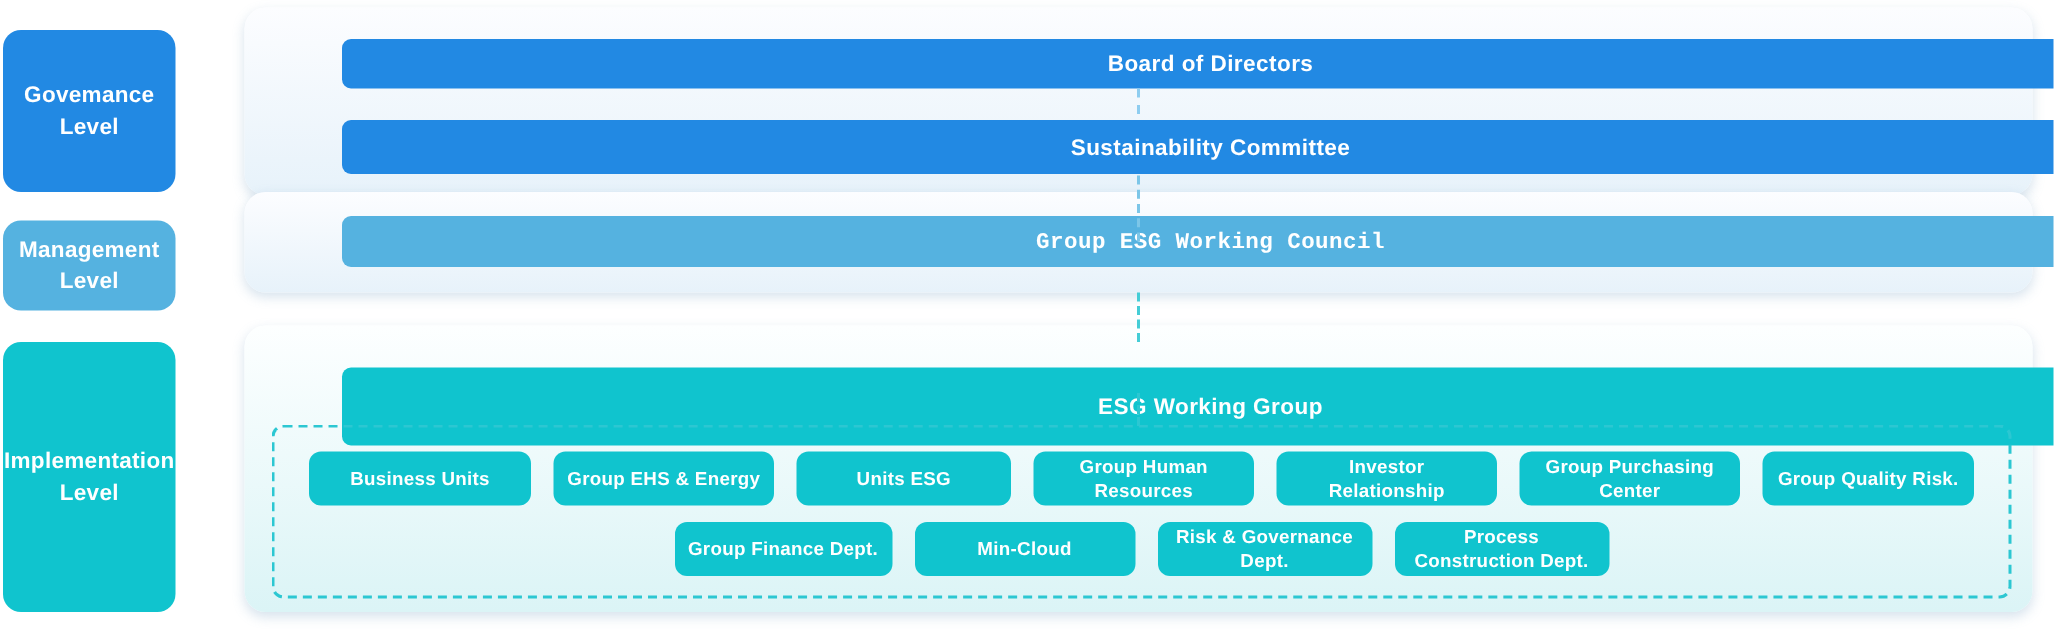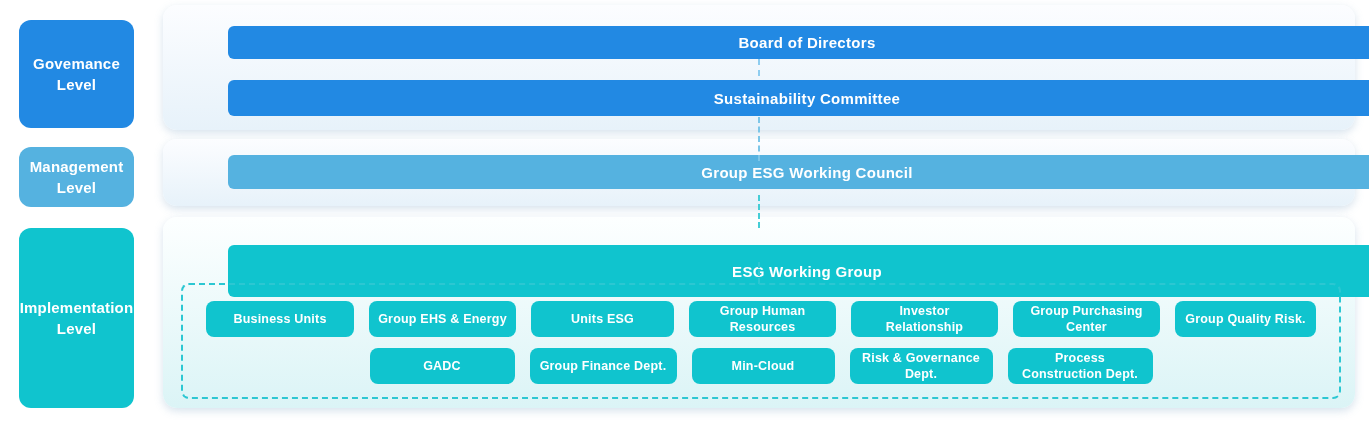--- a/index.html
+++ b/index.html
@@ -4,37 +4,37 @@
 <style>
   * { margin:0; padding:0; box-sizing:border-box; }
   html,body { background:#ffffff; }
   body {
     width:1369px; height:426px; position:relative; overflow:hidden;
     font-family:"Liberation Sans","DejaVu Sans",sans-serif;
   }
 
   
   .level-label {
-    position:absolute; left:19px; width:115px;
+    position:absolute; left:2px; width:115px;
     border-radius:12px; color:#ffffff;
     display:flex; align-items:center; justify-content:center; text-align:center;
     font-size:15px; font-weight:600; line-height:1.4; padding:0 6px;
     letter-spacing:0.2px;
   }
   #label-governance    { top:20px;  height:108px; background:var(--governance-blue,#2289e3); }
   #label-management    { top:147px; height:60px;  background:var(--management-blue,#55b2e0); }
   #label-implementation{ top:228px; height:180px; background:var(--implementation-teal,#10c4ce); }
 
   
   .panel {
     position:absolute; left:163px; width:1192px; border-radius:14px;
     box-shadow:0 3px 8px rgba(110,155,190,0.28);
   }
   #panel-governance    { top:5px;   height:125px; background:linear-gradient(180deg,#fcfdff 0%, var(--panel-tint-blue,#e7f2fa) 100%); }
-  #panel-management    { top:139px; height:67px;  background:linear-gradient(180deg,#fcfdff 0%, var(--panel-tint-blue,#e7f2fa) 100%); }
+  #panel-management    { top:128px; height:67px;  background:linear-gradient(180deg,#fcfdff 0%, var(--panel-tint-blue,#e7f2fa) 100%);font-family:Liberation Mono, monospace; }
   #panel-implementation{ top:217px; height:191px; background:linear-gradient(180deg,#fdffff 0%, var(--panel-tint-teal,#dbf4f6) 100%); }
 
   
   .bar {
     position:absolute; left:17px; width:1158px; border-radius:6px;
     color:#ffffff; font-size:15px; font-weight:600; letter-spacing:0.3px;
     display:flex; align-items:center; justify-content:center;margin-left:48px;
   }
   .bar-blue  { background:var(--governance-blue,#2289e3); }
   #bar-board     { top:21px; height:33px; }
@@ -100,21 +100,20 @@
     <div class="unit-row" id="unit-row-1">
       <div class="unit">Business Units</div>
       <div class="unit">Group EHS &amp; Energy</div>
       <div class="unit">Units ESG</div>
       <div class="unit">Group Human Resources</div>
       <div class="unit">Investor Relationship</div>
       <div class="unit">Group Purchasing Center</div>
       <div class="unit">Group Quality Risk.</div>
     </div>
     <div class="unit-row" id="unit-row-2">
-      <div class="unit">GADC</div>
       <div class="unit">Group Finance Dept.</div>
       <div class="unit">Min-Cloud</div>
       <div class="unit">Risk &amp; Governance Dept.</div>
       <div class="unit">Process Construction Dept.</div>
     </div>
   </div>
 </div>
 
 <div class="connector" id="connector-board-committee"></div>
 <div class="connector" id="connector-committee-council"></div>

